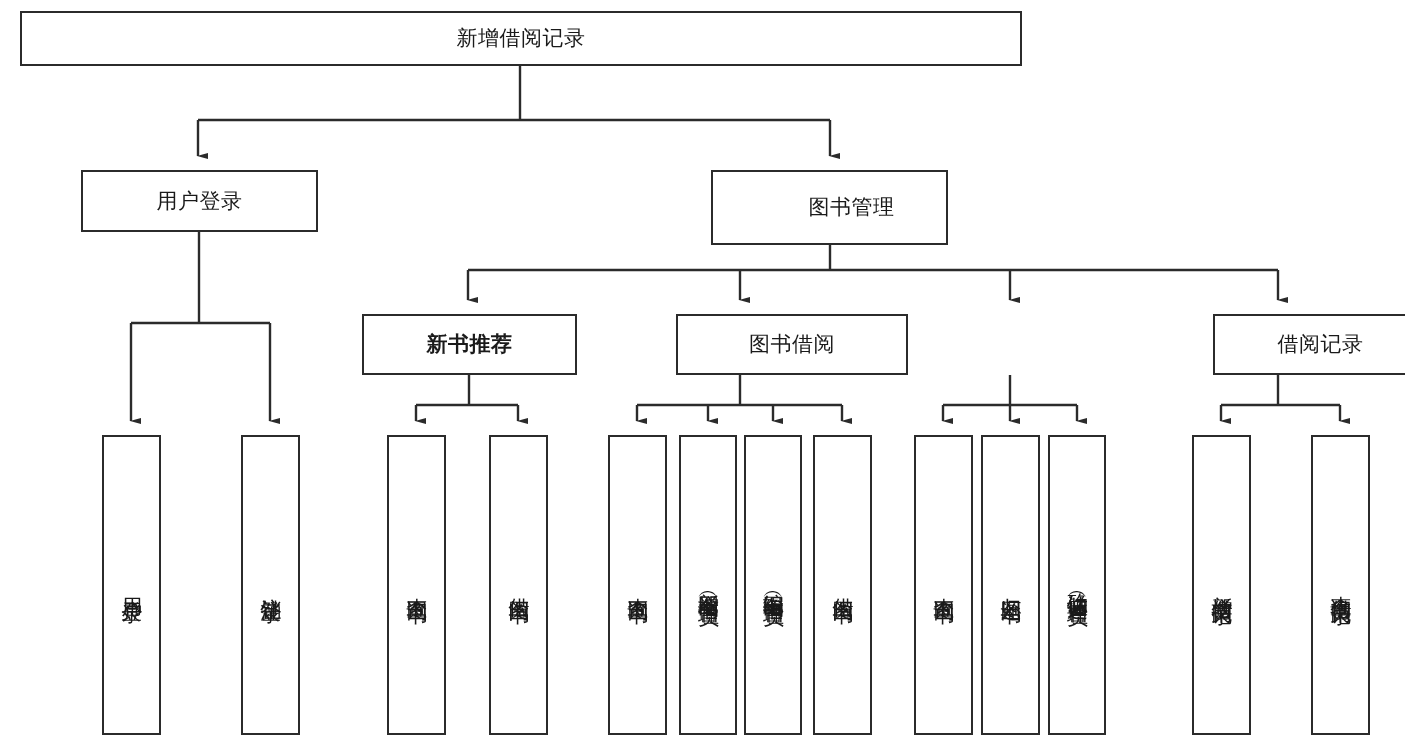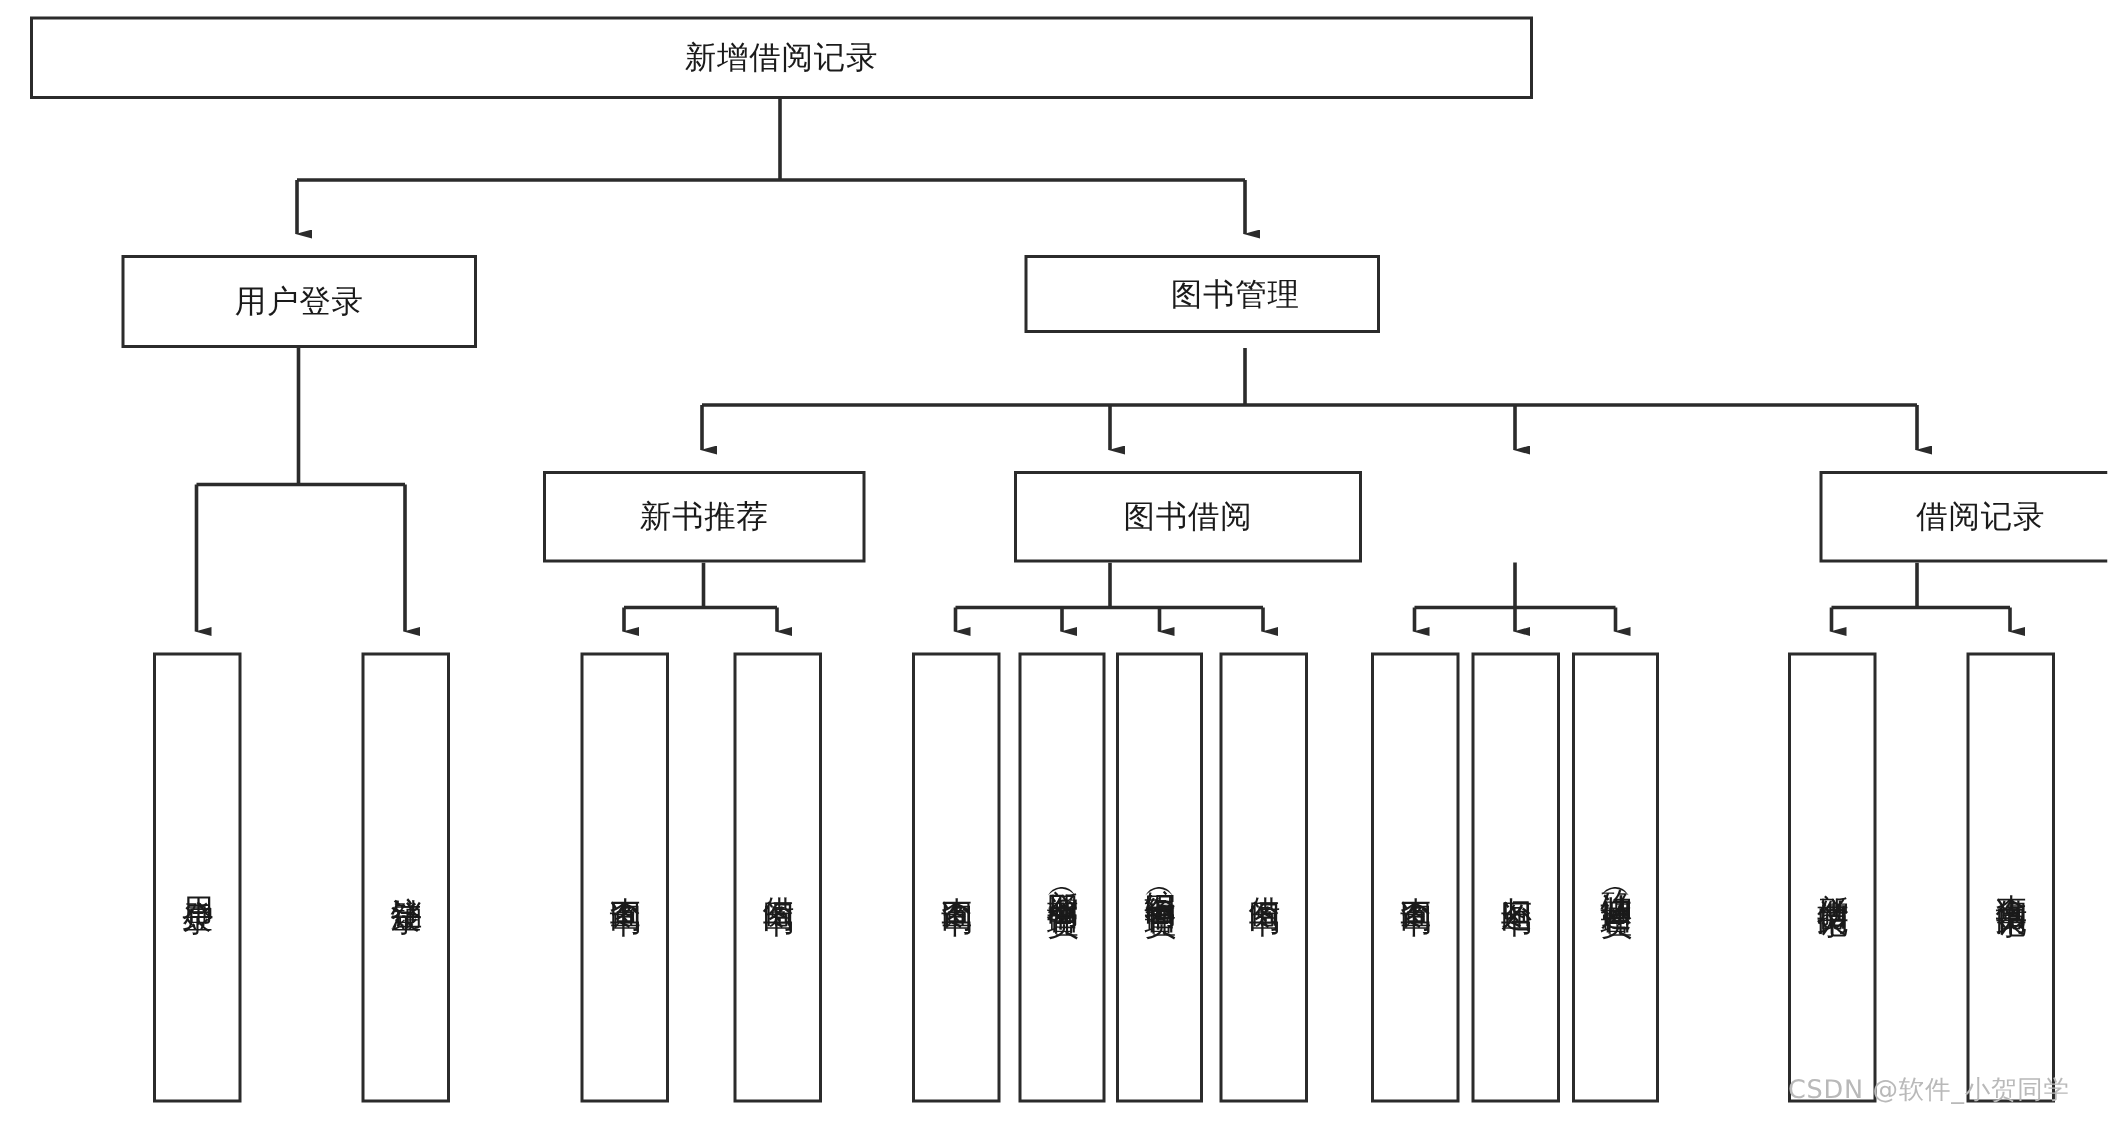--- a/index.html
+++ b/index.html
@@ -119,25 +119,25 @@
     </g>
   </svg>
 
   <div class="node horiz" style="left:20px; top:11px; width:1002px; height:55px;">
     <span class="label">新增借阅记录</span>
   </div>
 
   <div class="node horiz" style="left:81px; top:170px; width:237px; height:62px;">
     <span class="label">用户登录</span>
   </div>
-  <div class="node horiz" style="left:683px; top:170px; width:237px; height:52px;padding-left:44px;">
+  <div class="node horiz" style="left:711px; top:170px; width:237px; height:75px;padding-left:44px;">
     <span class="label">图书管理</span>
   </div>
 
-  <div class="node horiz" style="left:362px; top:314px; width:215px; height:61px;">
+  <div class="node horiz" style="left:362px; top:314px; width:215px; height:61px;font-weight:bold;">
     <span class="label">新书推荐</span>
   </div>
   <div class="node horiz" style="left:632px; top:314px; width:232px; height:61px;margin-left:44px;">
     <span class="label">图书借阅</span>
   </div>
   <div class="node horiz" style="left:1171px; top:314px; width:215px; height:61px;margin-left:42px;">
     <span class="label">借阅记录</span>
   </div>
 
   <div class="node vert" style="left:102px; top:435px; width:59px; height:300px;">
@@ -177,15 +177,14 @@
     <span class="label">确认归还（管理员）</span>
   </div>
 
   <div class="node vert" style="left:1192px; top:435px; width:59px; height:300px;">
     <span class="label">新增借阅记录</span>
   </div>
   <div class="node vert" style="left:1311px; top:435px; width:59px; height:300px;">
     <span class="label">查询借阅记录</span>
   </div>
 
-  <div class="watermark" style="left:1192px; top:715px;">CSDN @软件_小贺同学</div>
 
 </div>
 
 </body></html>

